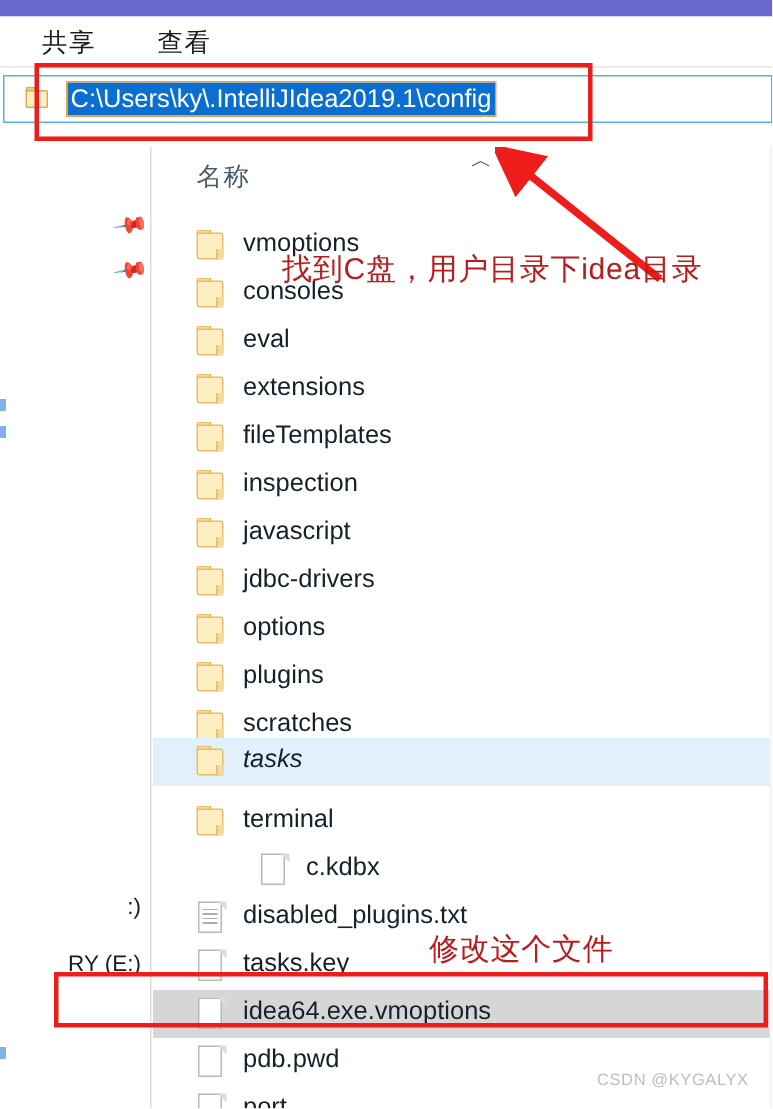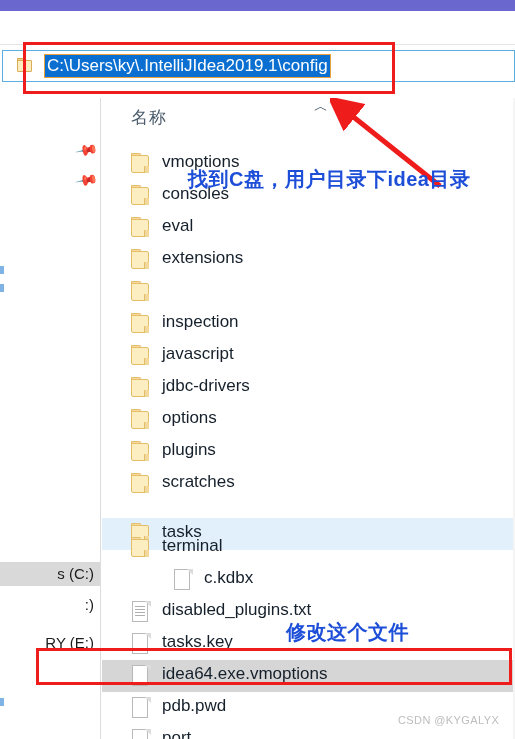--- a/index.html
+++ b/index.html
@@ -216,22 +216,22 @@
   .fname {
     position: absolute; left: 60px; top: 4px;
     font-size: 17px;
     color: #15202b;
     white-space: nowrap;
   }
 
   
   .anno {
     position: absolute;
-    color: #1d4ed8;
-    font-weight: bold;
+    color: #b91c1c;
+    font-weight: normal;
     font-size: 20px;
     letter-spacing: 0.5px;
     white-space: nowrap;
     pointer-events: none;
   }
   .anno.a1 { left: 188px; top: 166px; }
   .anno.a2 { left: 286px; top: 619px; font-size: 20px; }
 
   .arrow-svg {
     position: absolute; left: 330px; top: 98px;
@@ -255,40 +255,43 @@
     background: #f5f5f5;
   }
 </style>
 </head>
 <body>
 
 <div id="app">
 
   <div class="purple-band"></div>
 
+  <div class="ribbon">
+    <div class="ribbon-tab t1">共享</div>
+    <div class="ribbon-tab t2">查看</div>
+  </div>
   <div class="ribbon-rule"></div>
 
   <div class="addr-row">
     <div class="addr-box">
       <div class="addr-folder-icon">
         <div class="tab"></div>
           <div class="body"></div>
       </div>
       <div class="addr-text">C:\Users\ky\.IntelliJIdea2019.1\config</div>
     </div>
   </div>
 
   <div class="nav-pane">
     <div class="pin" style="left:78px; top:44px;">📌</div>
     <div class="pin" style="left:78px; top:74px;">📌</div>
 
     <div class="nav-tick" style="top:168px;"></div>
     <div class="nav-tick" style="top:186px;"></div>
 
-    <div class="nav-clip-text sel" style="top:464px;">s (C:)</div>
     <div class="nav-clip-text" style="top:498px;">:)</div>
     <div class="nav-clip-text" style="top:536px;">RY (E:)</div>
     <div class="nav-tick" style="top:600px;"></div>
   </div>
 
   <div class="list-pane">
     <div class="col-header">
       <div class="label">名称</div>
       <div class="sort-caret">︿</div>
     </div>
@@ -329,20 +332,21 @@
           </div>
           <div class="fname">extensions</div>
         </div>
         <div class="row" style="top: 178px;">
           <div class="hl"></div>
           <div class="ic folder">
             <div class="f-tab"></div>
             <div class="f-body"></div>
             <div class="f-edge"></div>
           </div>
+          <div class="fname">fileTemplates</div>
         </div>
         <div class="row" style="top: 210px;">
           <div class="hl"></div>
           <div class="ic folder">
             <div class="f-tab"></div>
             <div class="f-body"></div>
             <div class="f-edge"></div>
           </div>
           <div class="fname">inspection</div>
         </div>
@@ -384,21 +388,21 @@
         </div>
         <div class="row" style="top: 370px;">
           <div class="hl"></div>
           <div class="ic folder">
             <div class="f-tab"></div>
             <div class="f-body"></div>
             <div class="f-edge"></div>
           </div>
           <div class="fname">scratches</div>
         </div>
-        <div class="row hover" style="top: 420px;">
+        <div class="row hover" style="top: 394px; font-style: italic;">
           <div class="hl"></div>
           <div class="ic folder">
             <div class="f-tab"></div>
             <div class="f-body"></div>
             <div class="f-edge"></div>
           </div>
           <div class="fname">tasks</div>
         </div>
         <div class="row" style="top: 434px;">
           <div class="hl"></div>

